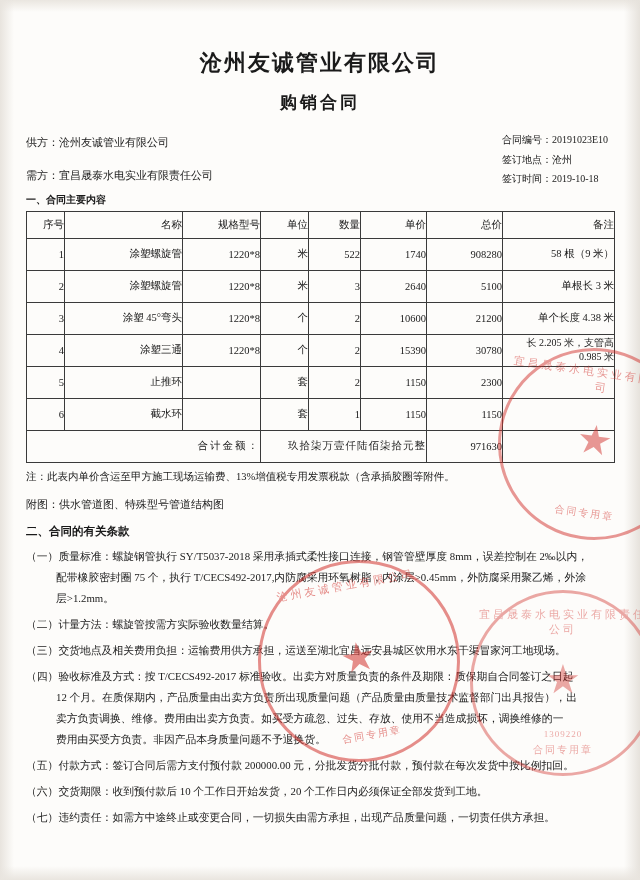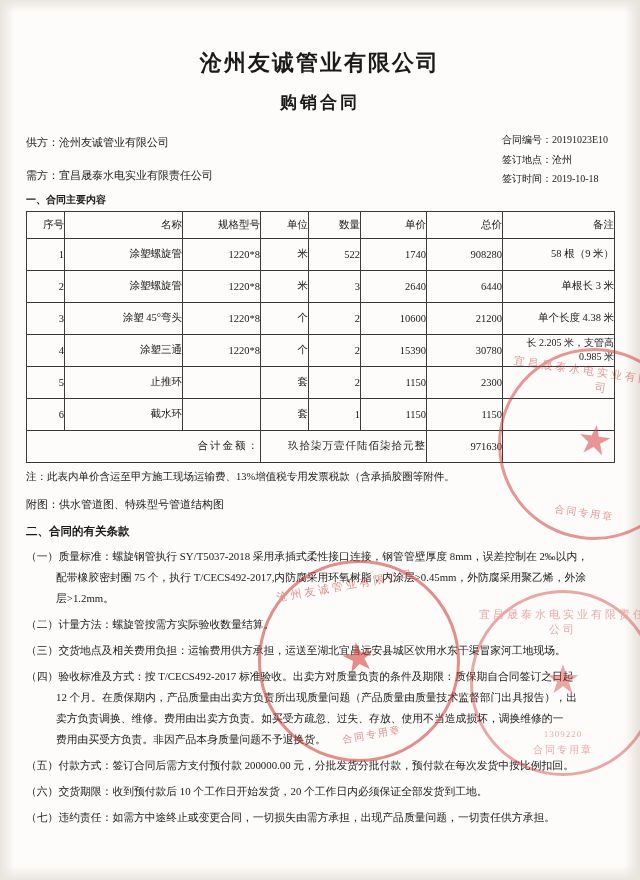--- a/index.html
+++ b/index.html
@@ -294,21 +294,21 @@
           <td>908280</td>
           <td>58 根（9 米）</td>
         </tr>
         <tr>
           <td>2</td>
           <td>涂塑螺旋管</td>
           <td>1220*8</td>
           <td>米</td>
           <td>3</td>
           <td>2640</td>
-          <td>6440</td>
+          <td>5100</td>
           <td>单根长 3 米</td>
         </tr>
         <tr>
           <td>3</td>
           <td>涂塑 45°弯头</td>
           <td>1220*8</td>
           <td>个</td>
           <td>2</td>
           <td>10600</td>
           <td>21200</td>

